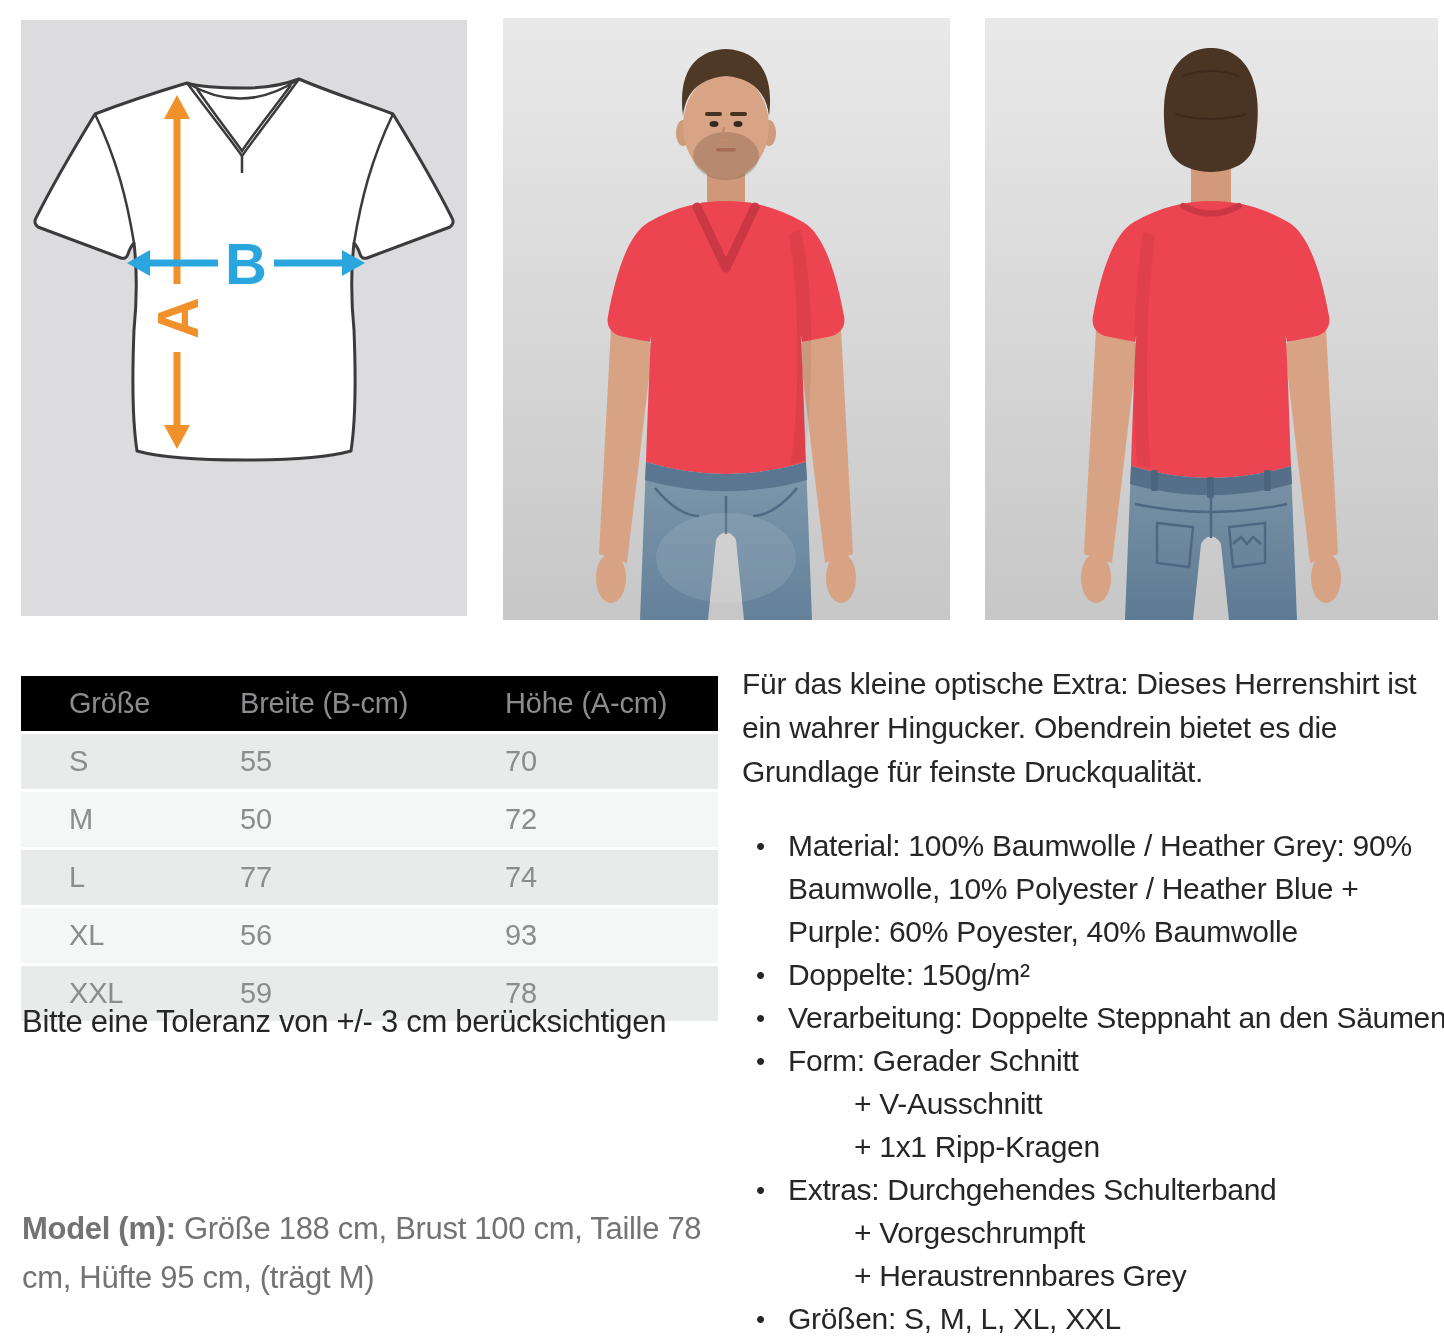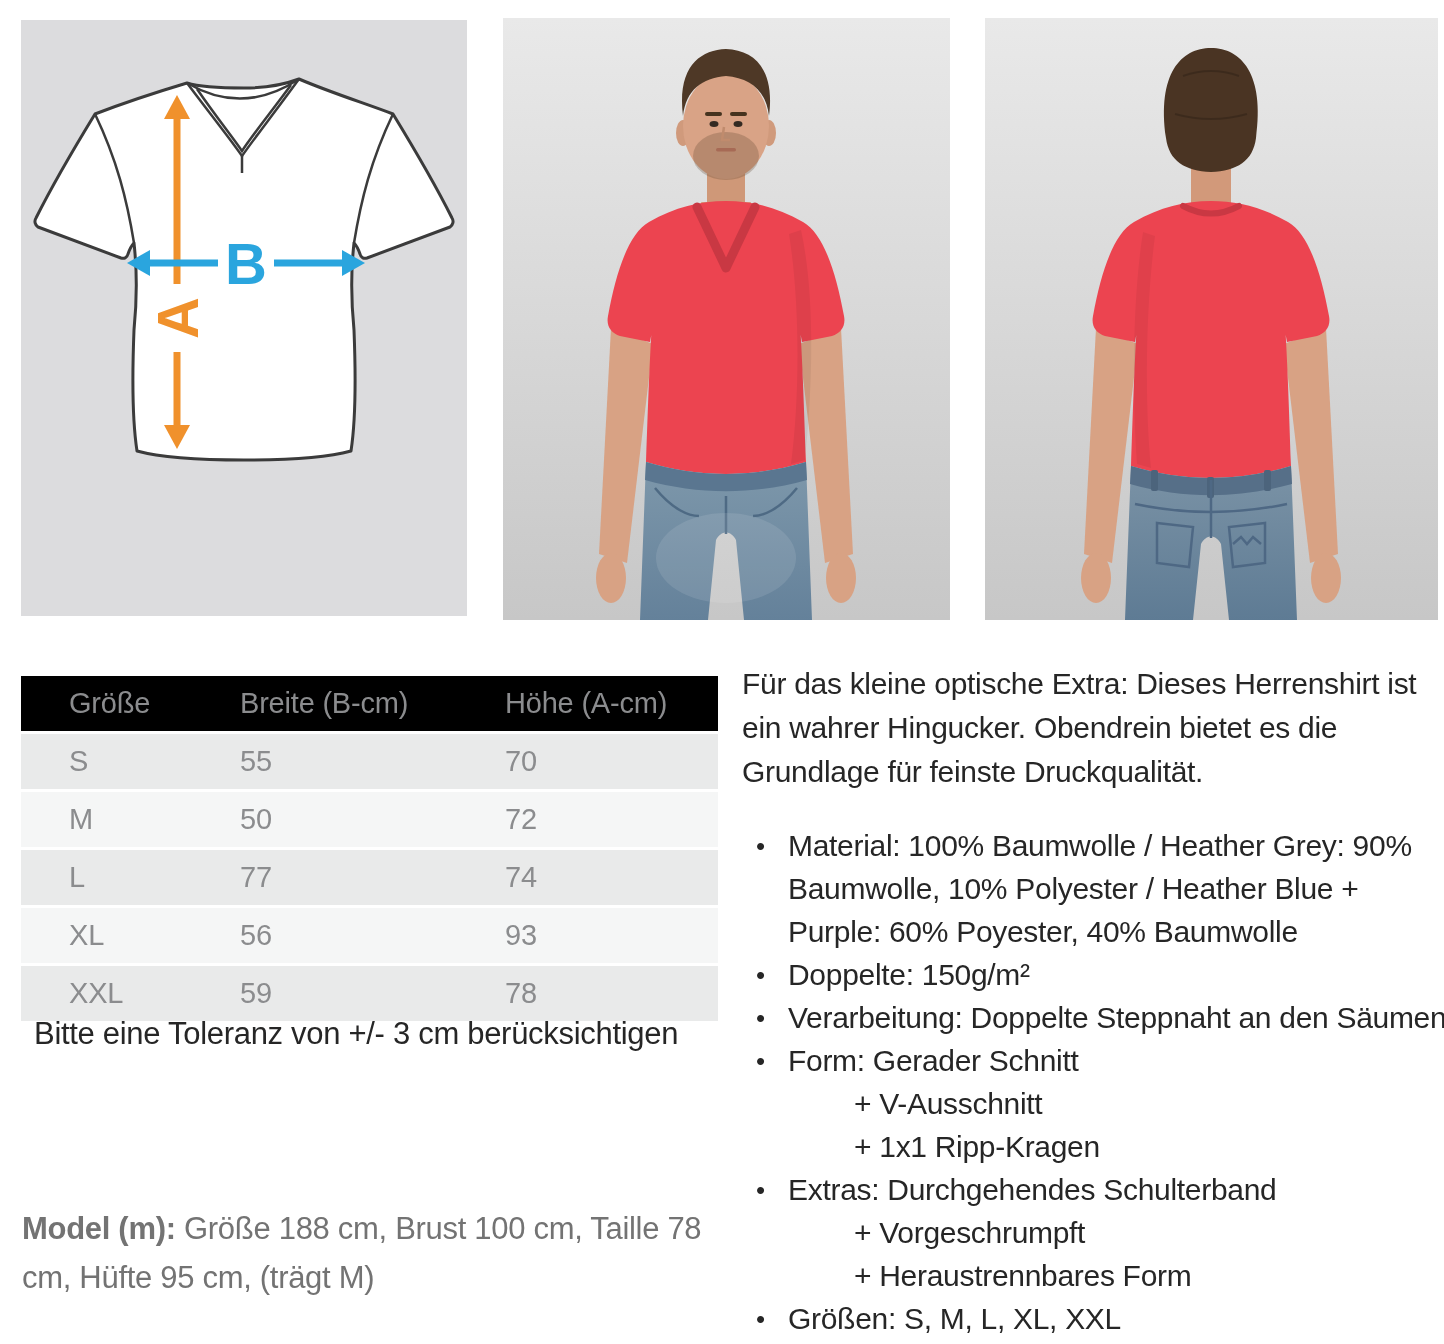--- a/index.html
+++ b/index.html
@@ -17,21 +17,21 @@
   table.size-table{position:absolute;left:21px;top:673px;width:697px;
         border-collapse:separate;border-spacing:0 3px;table-layout:fixed;}
   table.size-table th,table.size-table td{font-size:29px;font-weight:400;color:#8b8c8e;
         text-align:left;padding:11px 0;letter-spacing:-0.2px;}
   table.size-table th:first-child,table.size-table td:first-child{padding-left:48px;}
   table.size-table thead tr{background:#000000;}
   table.size-table tbody tr:nth-child(odd){background:#e9eaea;}
   table.size-table tbody tr:nth-child(even){background:#f5f6f6;}
   col.c1{width:219px;} col.c2{width:265px;} col.c3{width:213px;}
 
-  .tolerance{position:absolute;left:22px;top:1004px;margin:12px;font-size:31px;
+  .tolerance{position:absolute;left:22px;top:1004px;margin:0;font-size:31px;
         letter-spacing:-0.3px;color:#262626;}
   .model-info{position:absolute;left:22px;top:1204px;margin:0;width:706px;font-size:31px;
         line-height:49px;letter-spacing:-0.3px;color:#737373;}
   .model-info strong{font-weight:700;}
 
   
   .description{position:absolute;left:742px;top:662px;width:706px;}
   .description .intro{margin:0 0 30px 0;font-size:30px;line-height:44px;
         letter-spacing:-0.3px;color:#262626;}
   ul.features{list-style:none;margin:0;padding:0;}
@@ -299,21 +299,21 @@
         <span>+ 1x1 Ripp-Kragen</span>
       </li>
       <li class="bullet">
         <span class="dot">•</span>
         <span>Extras: Durchgehendes Schulterband</span>
       </li>
       <li class="sub">
         <span>+ Vorgeschrumpft</span>
       </li>
       <li class="sub">
-        <span>+ Heraustrennbares Form</span>
+        <span>+ Heraustrennbares Grey</span>
       </li>
       <li class="bullet">
         <span class="dot">•</span>
         <span>Größen:  S, M, L, XL, XXL</span>
       </li>
     </ul>
   </div>
 
 </div>
 

